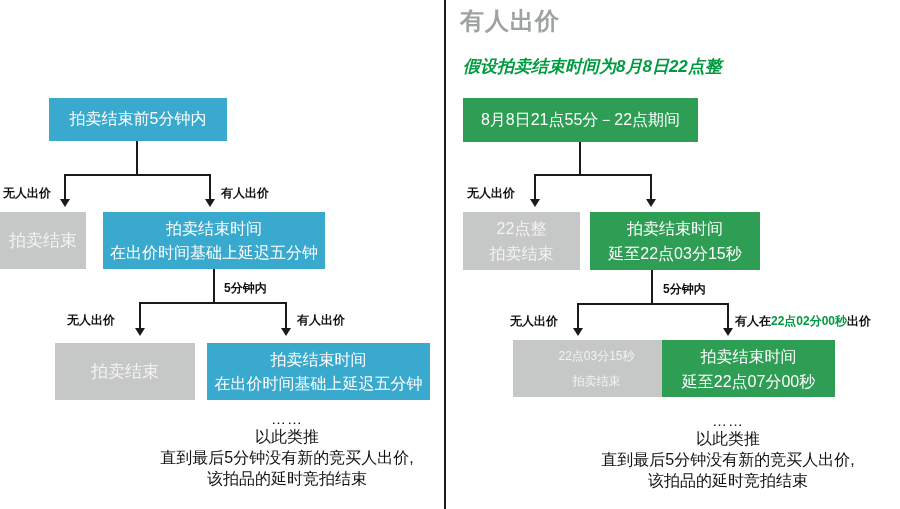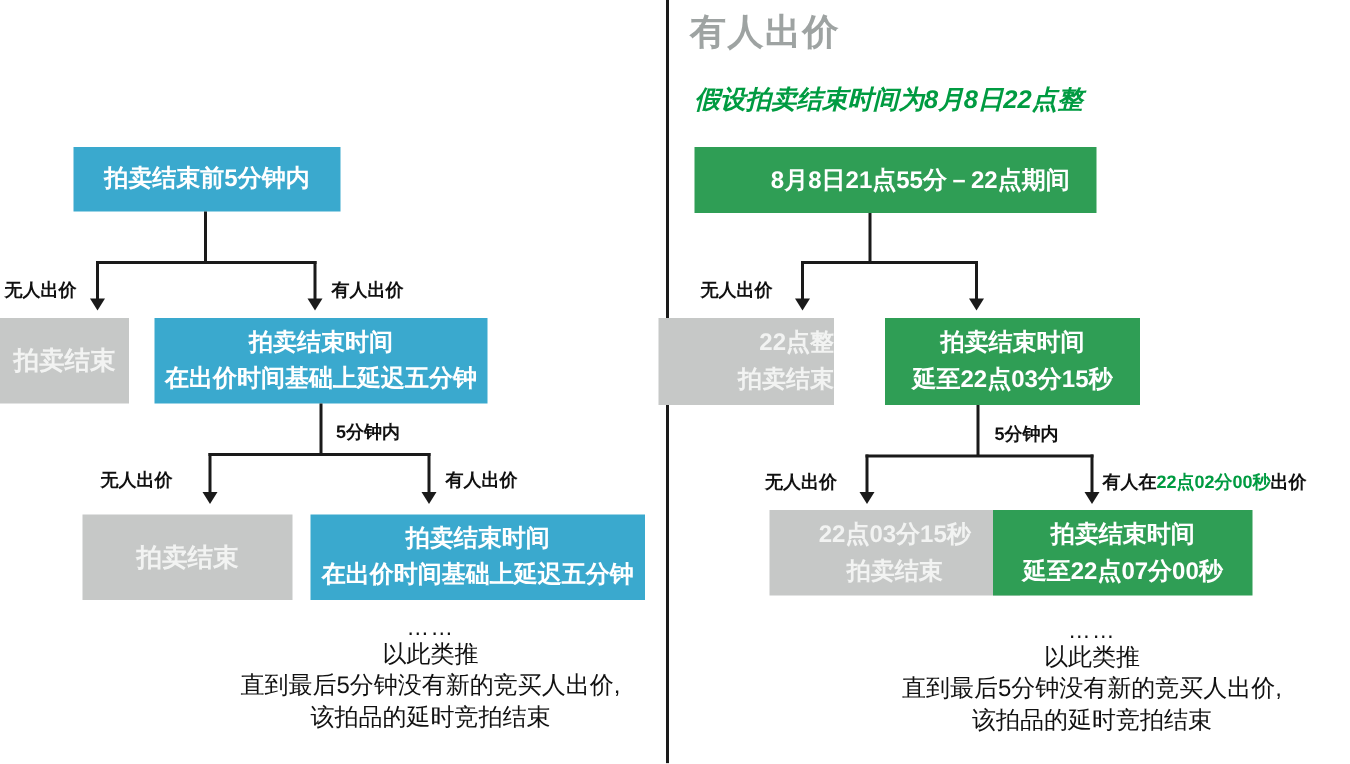--- a/index.html
+++ b/index.html
@@ -3,21 +3,21 @@
 <meta charset="utf-8">
 <style>
   html,body { margin:0; padding:0; background:#fff; }
   body { font-family:"Liberation Sans","DejaVu Sans",sans-serif; }
   .canvas { position:relative; width:900px; height:509px; background:#fff; overflow:hidden; }
 
   .title { position:absolute; font-size:24px; font-weight:600; letter-spacing:1px;
            color:var(--title_gray,#9EA3A2); white-space:nowrap; }
 
   .box { position:absolute; display:flex; flex-direction:column; align-items:center;
-         justify-content:center; color:#fff; font-weight:bold; text-align:center;
+         justify-content:center; color:#fff; font-weight:normal; text-align:center;
          white-space:nowrap; }
   .box.blue  { background:var(--blue,#3AA9CE); }
   .box.green { background:var(--green,#2F9E55); }
   .box.gray  { background:var(--gray_box,#C6C8C7); color:#F2F3F2; }
 
   .vline { position:absolute; width:2px; background:var(--line,#1A1A1A); }
   .hline { position:absolute; height:2px; background:var(--line,#1A1A1A); }
   .arr   { position:absolute; width:0; height:0; border-left:5px solid transparent;
            border-right:5px solid transparent; border-top:8px solid var(--line,#1A1A1A); }
 
@@ -56,41 +56,41 @@
   #l-a2r   { left:281px; top:328px; }
   #l-lbl-no2  { left:67px;  top:312px; }
   #l-lbl-yes2 { left:297px; top:312px; }
   #l-gbox2 { left:55px;  top:343px; width:140px; height:57px; font-size:17px; }
   #l-bbox3 { left:207px; top:343px; width:223px; height:57px; font-size:16px; line-height:24px; }
   #l-footer { left:115px; top:412px; }
 
   
   #r-title { left:460px; top:5px; }
   #r-subtitle { left:463px; top:55px;font-style:italic; }
-  #r-box1  { left:463px; top:98px;  width:235px; height:44px; font-size:16px;padding-left:33px; }
+  #r-box1  { left:463px; top:98px;  width:235px; height:44px; font-size:16px; }
   #r-v1    { left:579px; top:142px; height:33px; }
   #r-h1    { left:534px; top:174px; width:118px; }
   #r-d1l   { left:534px; top:174px; height:27px; }
   #r-a1l   { left:530px; top:199px; }
   #r-d1r   { left:650px; top:174px; height:27px; }
   #r-a1r   { left:646px; top:199px; }
   #r-lbl-no1  { left:467px; top:185px; }
   #r-lbl-yes1 { left:662px; top:185px; }
-  #r-gbox1  { left:439px; top:212px; width:117px; height:58px; font-size:16px; line-height:25px;align-items:flex-end; }
+  #r-gbox1  { left:463px; top:212px; width:117px; height:58px; font-size:16px; line-height:25px; }
   #r-grbox2 { left:590px; top:212px; width:170px; height:58px; font-size:16px; line-height:25px; }
   #r-v2    { left:651px; top:270px; height:34px; }
   #r-int   { left:663px; top:281px; }
   #r-h2    { left:577px; top:303px; width:152px; }
   #r-d2l   { left:577px; top:303px; height:27px; }
   #r-a2l   { left:573px; top:328px; }
   #r-d2r   { left:727px; top:303px; height:27px; }
   #r-a2r   { left:723px; top:328px; }
   #r-lbl-no2  { left:510px; top:313px; }
   #r-lbl-yes2 { left:735px; top:313px; }
-  #r-gbox2  { left:513px; top:340px; width:167px; height:57px; font-size:16px; line-height:25px; }
+  #r-gbox2  { left:513px; top:340px; width:167px; height:57px; font-size:12px; line-height:25px; }
   #r-grbox3 { left:662px; top:340px; width:173px; height:57px; font-size:16px; line-height:25px; }
   #r-footer { left:556px; top:414px; }
 </style>
 </head>
 <body>
 
 <div class="canvas">
 
   <div id="divider"></div>
 

